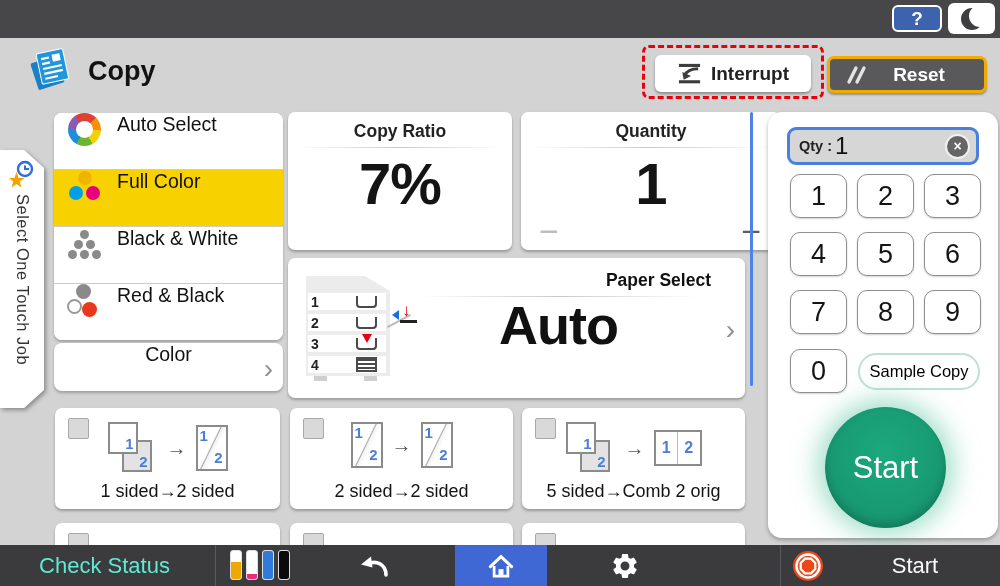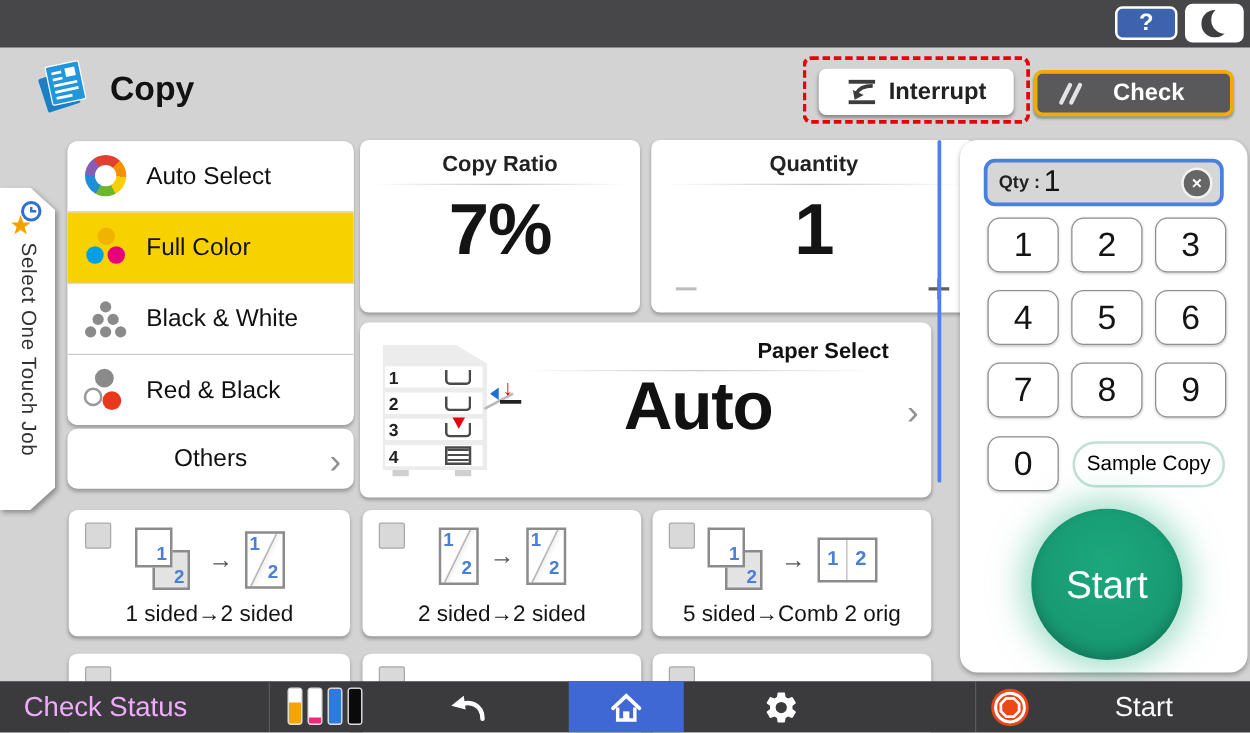--- a/index.html
+++ b/index.html
@@ -25,21 +25,21 @@
   .reset-btn .lbl{flex:1;text-align:center;}
   
   .one-touch-tab{position:absolute;left:0;top:150px;width:44px;height:258px;filter:drop-shadow(2px 2px 2px rgba(0,0,0,.35));}
   .tab-body{position:absolute;inset:0;background:#fff;clip-path:polygon(0 0,55% 0,100% 7%,100% 93%,55% 100%,0 100%);
             display:flex;flex-direction:column;align-items:center;}
   .ot-icon{margin-top:10px;}
   .ot-label{writing-mode:vertical-rl;margin-top:4px;font-size:16.5px;color:#333;letter-spacing:.5px;}
   
   .cm-list{position:absolute;left:54px;top:113px;width:229px;}
   .cm-group{border-radius:8px;overflow:hidden;box-shadow:0 2px 3px rgba(0,0,0,.25);background:#fff;}
-  .cm-item{height:56px;background:#fff;display:flex;align-items:center;padding-left:13px;gap:14px;
+  .cm-item{height:56px;background:#fff;display:flex;padding-left:13px;gap:14px;
            border-bottom:1px solid #ccc;font-size:19.5px;}
   .cm-item:last-child{border-bottom:none;}
   .cm-item.selected{background:#f8d200;}
   .cm-ico{width:36px;height:34px;position:relative;flex:0 0 36px;}
   .swirl{position:absolute;left:1px;top:0;width:33px;height:33px;border-radius:50%;
          background:conic-gradient(#e04030 0 12%,#f59000 12% 26%,#f5d000 26% 42%,#6cb52e 42% 58%,#1e8fd6 58% 76%,#8a5bb4 76% 90%,#e04030 90% 100%);}
   .swirl::after{content:"";position:absolute;inset:8px;background:#fff;border-radius:50%;}
   .dot{position:absolute;border-radius:50%;}
   
   .card{position:absolute;background:#fff;border-radius:7px;box-shadow:0 2px 3px rgba(0,0,0,.28);}
@@ -100,22 +100,22 @@
   .key{position:absolute;width:57px;height:44px;background:#fff;border:1.8px solid #8f8f8f;border-radius:10px;box-sizing:border-box;
        font-size:27px;color:#141414;display:flex;align-items:center;justify-content:center;box-shadow:0 1px 2px rgba(0,0,0,.18);}
   .sample-btn{position:absolute;left:90px;top:241px;width:122px;height:37px;border:2px solid #bfe0d6;border-radius:19px;box-sizing:border-box;
               color:#000000;font-size:16.5px;display:flex;align-items:center;justify-content:center;}
   .start-btn{position:absolute;left:57px;top:295px;width:121px;height:121px;border-radius:50%;
              background:radial-gradient(circle at 50% 38%,#1ca87e,#15906a);color:#fff;font-size:31px;
              display:flex;align-items:center;justify-content:center;
              box-shadow:0 0 26px 7px rgba(80,195,155,.55), inset 0 -5px 9px rgba(0,0,0,.18);}
   
   .bottombar{position:absolute;left:0;top:545px;width:1000px;height:41px;background:#3b3b3d;z-index:50;}
-  .check-status{position:absolute;left:19px;top:0;width:205px;height:41px;display:flex;align-items:center;
-                color:#f0abfc;font-size:22px;}
+  .check-status{position:absolute;left:2px;top:0;width:205px;height:41px;display:flex;align-items:center;justify-content:center;
+                color:#5eead4;font-size:22px;}
   .bdiv{position:absolute;top:0;width:1px;height:41px;background:#5a5a5e;}
   .toner{position:absolute;left:230px;top:5px;display:flex;gap:4px;}
   .tbar{position:relative;width:12px;height:30px;border-radius:3px;background:#fff;border:1px solid #dedede;overflow:hidden;box-sizing:border-box;}
   .tfill{position:absolute;left:0;right:0;bottom:0;}
   .bbtn{position:absolute;top:0;height:41px;display:flex;align-items:center;justify-content:center;}
   .home-btn{background:#3f68d4;}
   .stop-label{position:absolute;left:855px;top:0;width:120px;height:41px;display:flex;align-items:center;justify-content:center;
               color:#fafafa;font-size:22px;}
 </style>
 </head>
@@ -156,21 +156,21 @@
       </svg>
       <span>Interrupt</span>
     </div>
   </div>
 
   <div class="reset-btn">
     <svg width="24" height="24" viewBox="0 0 24 24">
       <line x1="5" y1="19" x2="12" y2="5" stroke="#e3e3e3" stroke-width="3.4" stroke-linecap="round"></line>
       <line x1="13" y1="19" x2="20" y2="5" stroke="#e3e3e3" stroke-width="3.4" stroke-linecap="round"></line>
     </svg>
-    <span class="lbl">Check</span>
+    <span class="lbl">Reset</span>
   </div>
 
   <div class="one-touch-tab">
     <div class="tab-body">
       <svg class="ot-icon" width="26" height="30" viewBox="0 0 26 30">
         <circle cx="16" cy="9" r="7" fill="#fff" stroke="#2f6fd8" stroke-width="2.4"></circle>
         <path d="M16 5.5 V9 H20" stroke="#2f6fd8" stroke-width="2" fill="none"></path>
         <polygon fill="#f5a200" points="7.5,12 9.6,17.9 15.6,17.9 10.7,21.5 12.5,27.4 7.5,24 2.5,27.4 4.3,21.5 0,17.9 5.4,17.9"></polygon>
       </svg>
       <div class="ot-label">Select One Touch Job</div>
@@ -207,21 +207,21 @@
       <div class="cm-item">
         <span class="cm-ico">
           <span class="dot" style="left:9px;top:0;width:15px;height:15px;background:#8a8a8a;"></span>
           <span class="dot" style="left:0;top:15px;width:15px;height:15px;background:#fff;border:2px solid #9a9a9a;box-sizing:border-box;"></span>
           <span class="dot" style="left:15px;top:18px;width:15px;height:15px;background:#e8391c;"></span>
         </span>
         <span>Red &amp; Black</span>
       </div>
     </div>
     <div class="cm-item" style="position:relative;margin-top:3px;height:48px;border-radius:8px;justify-content:center;padding-left:0;box-shadow:0 2px 3px rgba(0,0,0,.25);border-bottom:none;">
-      <span>Others</span>
+      <span>Color</span>
       <span class="chev others-chev">›</span>
     </div>
   </div>
 
   <div class="card" style="left:288px;top:112px;width:224px;height:138px;">
     <div class="card-title">Copy Ratio</div>
     <div class="title-rule"></div>
     <div class="big-val">7%</div>
   </div>
 

